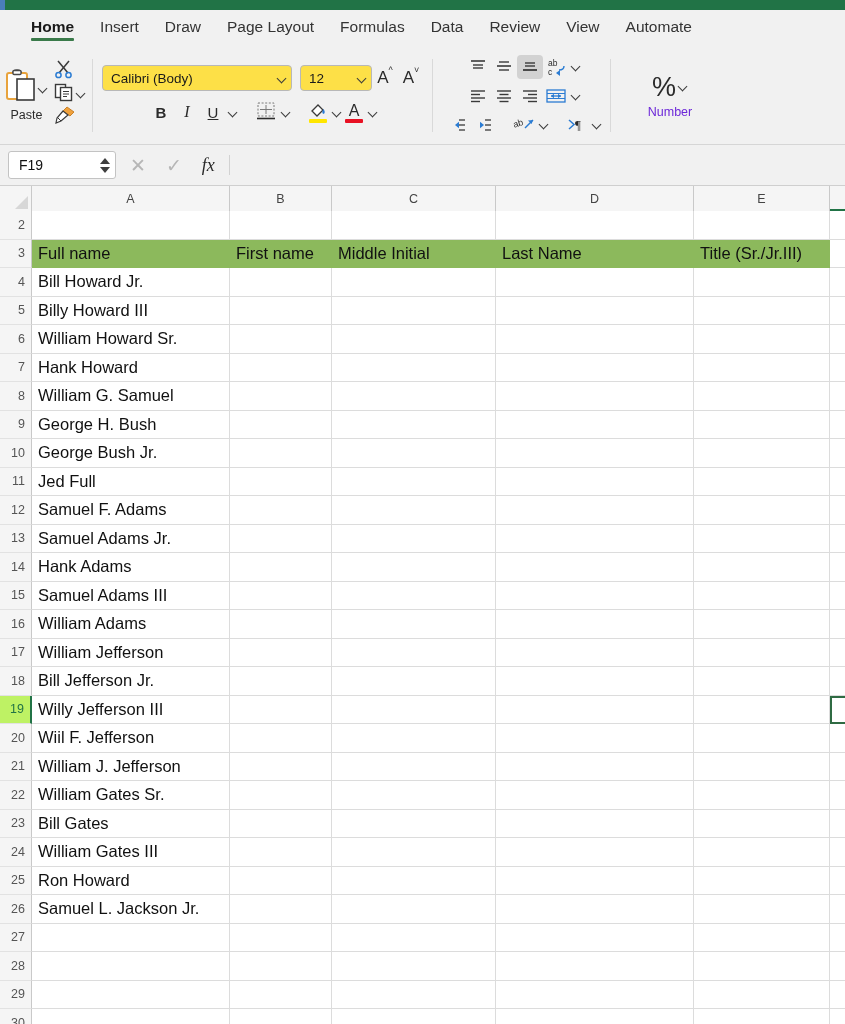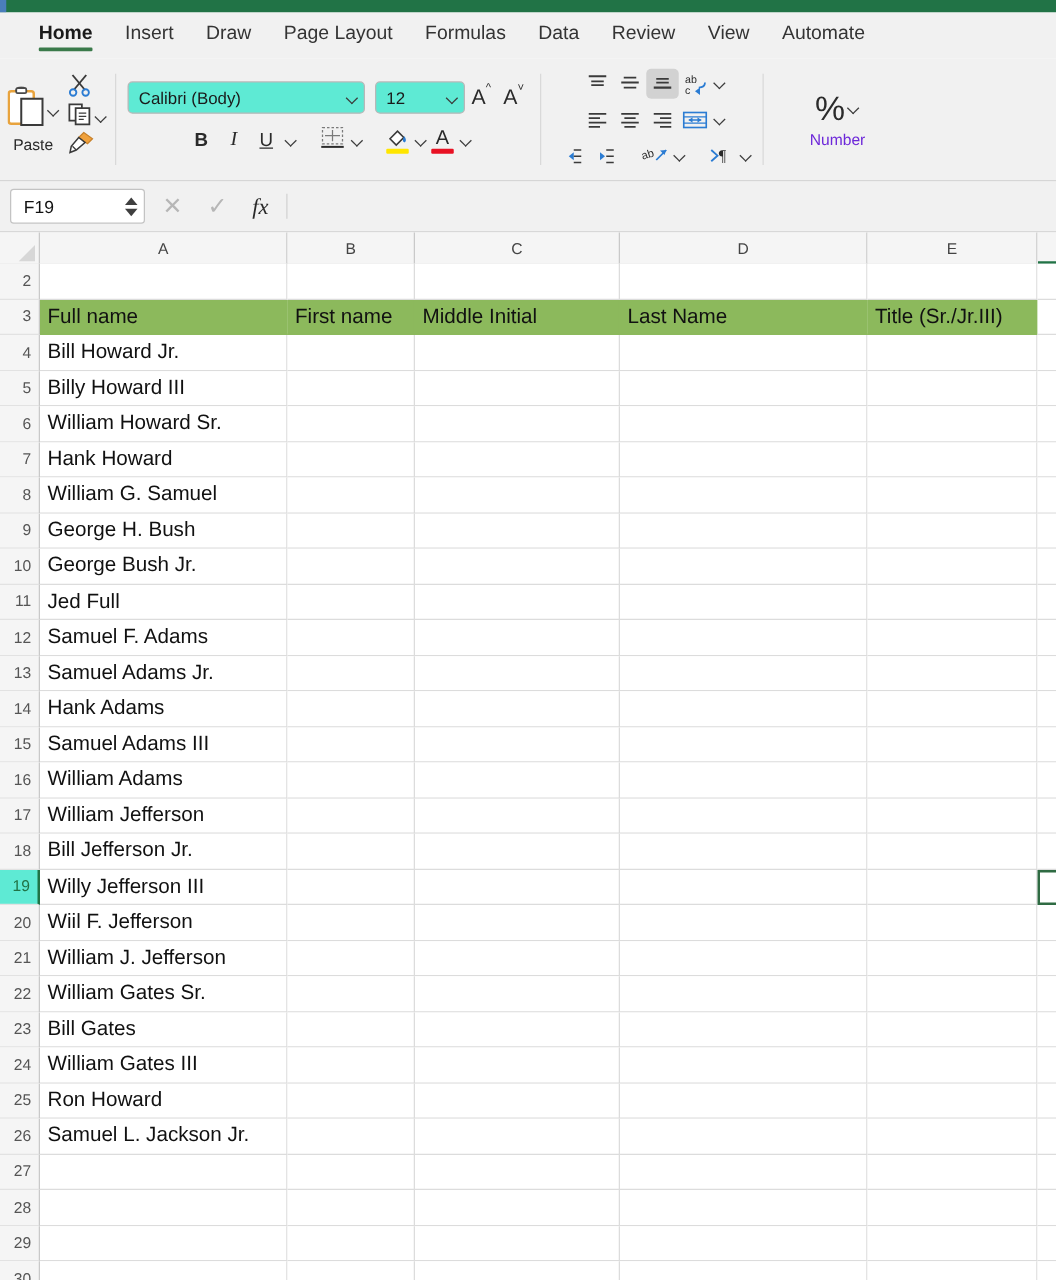--- a/index.html
+++ b/index.html
@@ -82,21 +82,21 @@
     width: 6px; height: 6px;
     border-right: 1.5px solid #3b3b3b; border-bottom: 1.5px solid #3b3b3b;
     transform: rotate(45deg);
   }
 
   
   .font-grp { flex-direction: column; justify-content: center; padding: 0 8px 0 10px; }
   .font-row1 { display: flex; align-items: center; margin-bottom: 7px; }
   .font-row2 { display: flex; align-items: center; }
   .combo {
-    background: #5eead4; border: 1px solid #b8b8b8; border-radius: 4px;
+    background: #fde047; border: 1px solid #b8b8b8; border-radius: 4px;
     height: 26px; display: flex; align-items: center;
     padding: 0 4px 0 8px; font-size: 13.5px; color: #1a1a1a; gap: 23px;
   }
   .combo.fontname { width: 190px; justify-content: space-between; }
   .combo.fontsize { width: 72px; margin-left: 8px; justify-content: space-between; }
   .combo .cv { white-space: nowrap; overflow: hidden; }
 
   .iconbtn {
     width: 26px; height: 24px; display: flex; align-items: center; justify-content: center;
     font-size: 15px; color: #2b2b2b; cursor: default;
@@ -173,21 +173,21 @@
   .ch.greenline { box-shadow: inset 0 -2px 0 0 #217346; }
 
   .rows { position: relative; }
   .row { display: flex; height: 28.5px; }
   .rh {
     width: 32px; flex: none; background: #f5f5f5;
     border-right: 1px solid #c9c9c9; border-bottom: 1px solid #e2e2e2;
     display: flex; align-items: center; justify-content: flex-end;
     padding-right: 6px; font-size: 12.5px; color: #555;
   }
-  .rh.sel { color: #217346; background: #5eead4; border-right: 2px solid #217346; }
+  .rh.sel { color: #217346; background: #bef264; border-right: 2px solid #217346; }
   .cell {
     flex: none; border-right: 1px solid #dcdcdc; border-bottom: 1px solid #dcdcdc;
     display: flex; align-items: center; padding: 0 4px 0 6px;
     font-size: 16.5px; color: #111; background: #fff;
     white-space: nowrap; overflow: hidden;
   }
   .cell.hdr { background: #8cb95c; font-size: 16.5px; color: #111; border-right-color: #8cb95c; border-bottom-color: #8cb95c; }
   .cell.selected {
     border: 2px solid #2f6b43; background: #fff;
     position: relative; z-index: 3;

